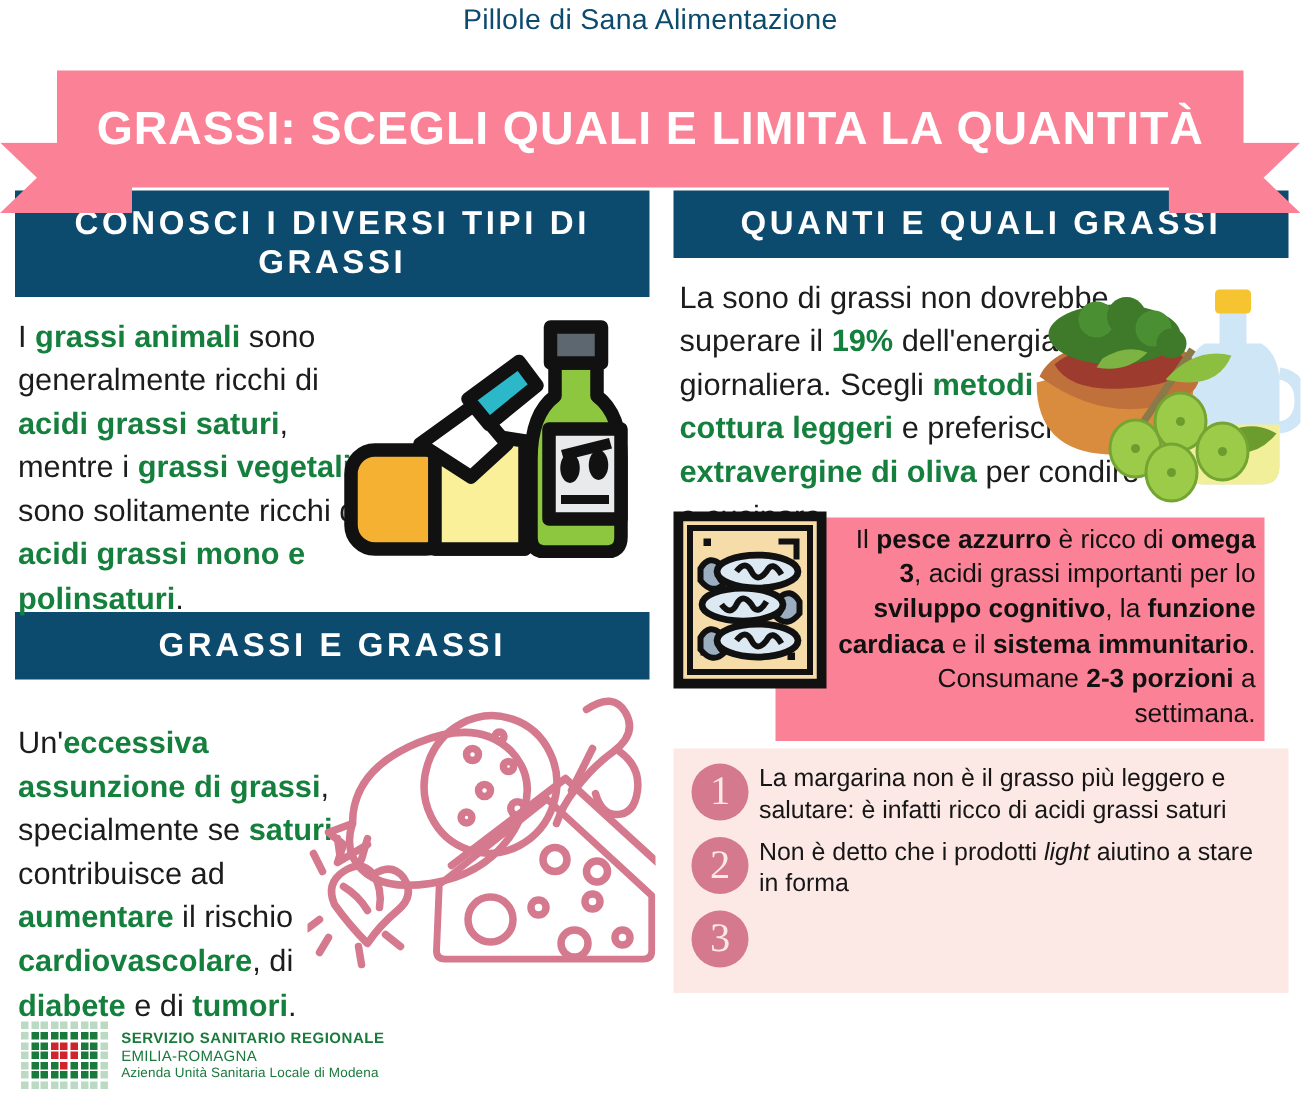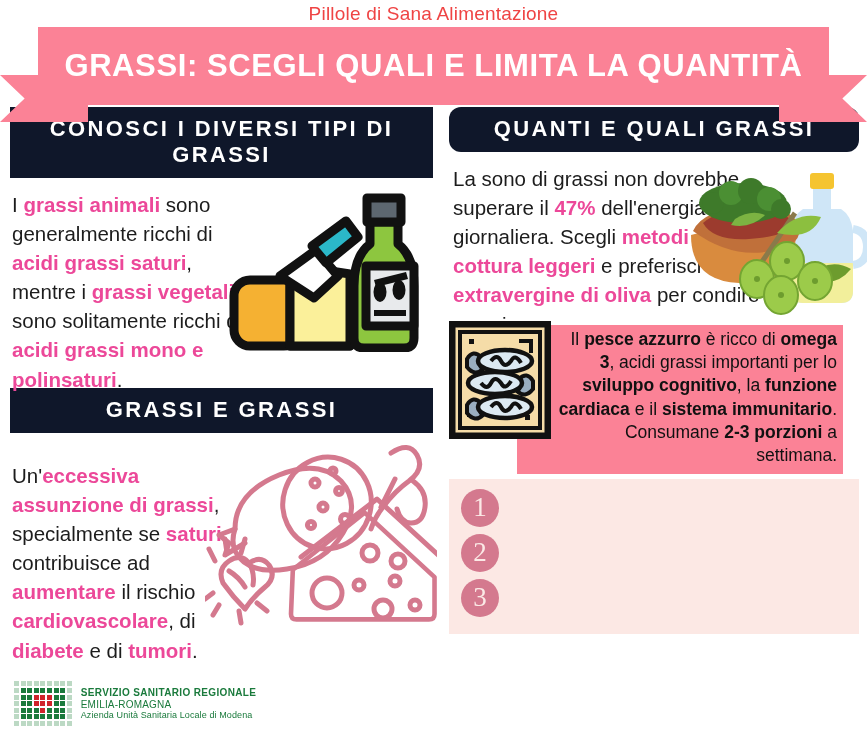--- a/index.html
+++ b/index.html
@@ -7,27 +7,27 @@
     width: 867px; height: 734px;
     background: #ffffff;
     font-family: "Liberation Sans", sans-serif;
     overflow: hidden;
   }
   .page { position: relative; width: 867px; height: 734px; background:#fff; }
 
   
   .subtitle {
     text-align: center;
-    color: #ef4444;
+    color: #0c4a6e;
     font-size: 19px;
     letter-spacing: .2px;
     padding-top: 3px;
     height: 27px;
   }
-  .ribbon-wrap { position: relative; height: 80px; }
+  .ribbon-wrap { position: relative; height: 80px; margin-top: 20px; }
   .ribbon-tail {
     position: absolute; top: 48px; width: 88px; height: 47px;
     background: #fb8296;
   }
   .ribbon-tail.left  { left: 0px;  clip-path: polygon(0 0, 100% 0, 100% 100%, 0 100%, 28% 50%); }
   .ribbon-tail.right { right: 0px; clip-path: polygon(0 0, 100% 0, 72% 50%, 100% 100%, 0 100%); }
   .ribbon-main {
     position: absolute; left: 38px; right: 38px; top: 0; height: 78px;
     background: #fb8296;
     display: flex; align-items: center; justify-content: center;
@@ -42,37 +42,37 @@
     padding: 0 14px;
     text-shadow: 0 0 1px #fb8296;
   }
 
   
   .columns { display: flex; padding: 0; }
   .col-left  { width: 441px; }
   .col-right { width: 426px; }
 
   .sec-head {
-    background: #0f172a;
+    background: #0c4a6e;
     color: #ffffff;
     font-weight: 700;
     font-size: 22px;
     letter-spacing: 2.4px;
     text-align: center;
     line-height: 1.18;
     padding: 9px 10px 10px;
   }
   .col-left .sec-head  { margin: 0 8px 0 10px; }
-  .col-right .sec-head { margin: 0 8px 0 8px; border-radius: 12px; }
+  .col-right .sec-head { margin: 0 8px 0 8px; }
   .body-txt {
     font-size: 20.5px;
     line-height: 1.42;
     color: #1c1c1c;
   }
-  .hl { color: #ec4899; font-weight: 700; }
+  .hl { color: #15803d; font-weight: 700; }
   .blk { color: #1c1c1c; }
 
   
   .l1 { padding: 12px 0 0 12px; position: relative; height: 192px; }
   .l1 .body-txt { width: 232px; }
   .l1 .art { position: absolute; left: 228px; top: 2px; }
 
   
   .l2wrap { margin-top: 18px; }
   .l2 { padding: 28px 0 0 12px; position: relative; height: 210px; }
@@ -245,21 +245,21 @@
           </div>
         </div>
       </div>
     </div>
 
     <div class="col-right">
 
       <div class="sec-head">QUANTI E QUALI GRASSI</div>
 
       <div class="r1">
-        <div class="body-txt"><span class="blk">La sono di grassi non dovrebbe superare il </span><span class="hl">47%</span><span class="blk"> dell'energia giornaliera. Scegli </span><span class="hl">metodi di cottura leggeri</span><span class="blk"> e preferisci l'</span><span class="hl">olio extravergine di oliva</span><span class="blk"> per condire e cucinare.</span></div>
+        <div class="body-txt"><span class="blk">La sono di grassi non dovrebbe superare il </span><span class="hl">19%</span><span class="blk"> dell'energia giornaliera. Scegli </span><span class="hl">metodi di cottura leggeri</span><span class="blk"> e preferisci l'</span><span class="hl">olio extravergine di oliva</span><span class="blk"> per condire e cucinare.</span></div>
         <div class="art">
           <svg width="180" height="160" viewBox="0 0 180 160">
 
             <path d="M112 52 q-10 6 -12 22 v60 q0 12 12 12 h38 q12 0 12 -12 v-60 q-2 -16 -12 -22 z" fill="#cfe6f7"></path>
             <path d="M100 106 v28 q0 12 12 12 h38 q12 0 12 -12 v-28 z" fill="#f2ef9b"></path>
             <path d="M122 28 h18 v26 h-18 z" fill="#cfe6f7"></path>
             <rect x="119" y="16" width="24" height="16" rx="3" fill="#f5c430"></rect>
             <path d="M100 72 q-14 2 -14 18 q0 16 14 18" fill="none" stroke="#cfe6f7" stroke-width="8"></path>
             <path d="M162 72 q14 2 14 18 q0 16 -14 18" fill="none" stroke="#cfe6f7" stroke-width="8"></path>
 
@@ -322,23 +322,25 @@
             </g>
           </svg>
         </div>
         <div class="fish-text"><span>Il </span><b>pesce azzurro</b><span> è ricco di </span><b>omega 3</b><span>, acidi grassi importanti per lo </span><b>sviluppo cognitivo</b><span>, la </span><b>funzione cardiaca</b><span> e il </span><b>sistema immunitario</b><span>. Consumane </span><b>2-3 porzioni</b><span> a settimana.</span></div>
       </div>
 
       <div class="myths">
         <div>
           <div class="myth">
             <div class="myth-num">1</div>
+            <div class="myth-txt">La margarina non è il grasso più leggero e salutare: è infatti ricco di acidi grassi saturi</div>
           </div>
           <div class="myth">
             <div class="myth-num">2</div>
+            <div class="myth-txt">Non è detto che i prodotti <i>light</i> aiutino a stare in forma</div>
           </div>
           <div class="myth">
             <div class="myth-num">3</div>
           </div>
         </div>
       </div>
     </div>
   </div>
 
   <div class="footer">

